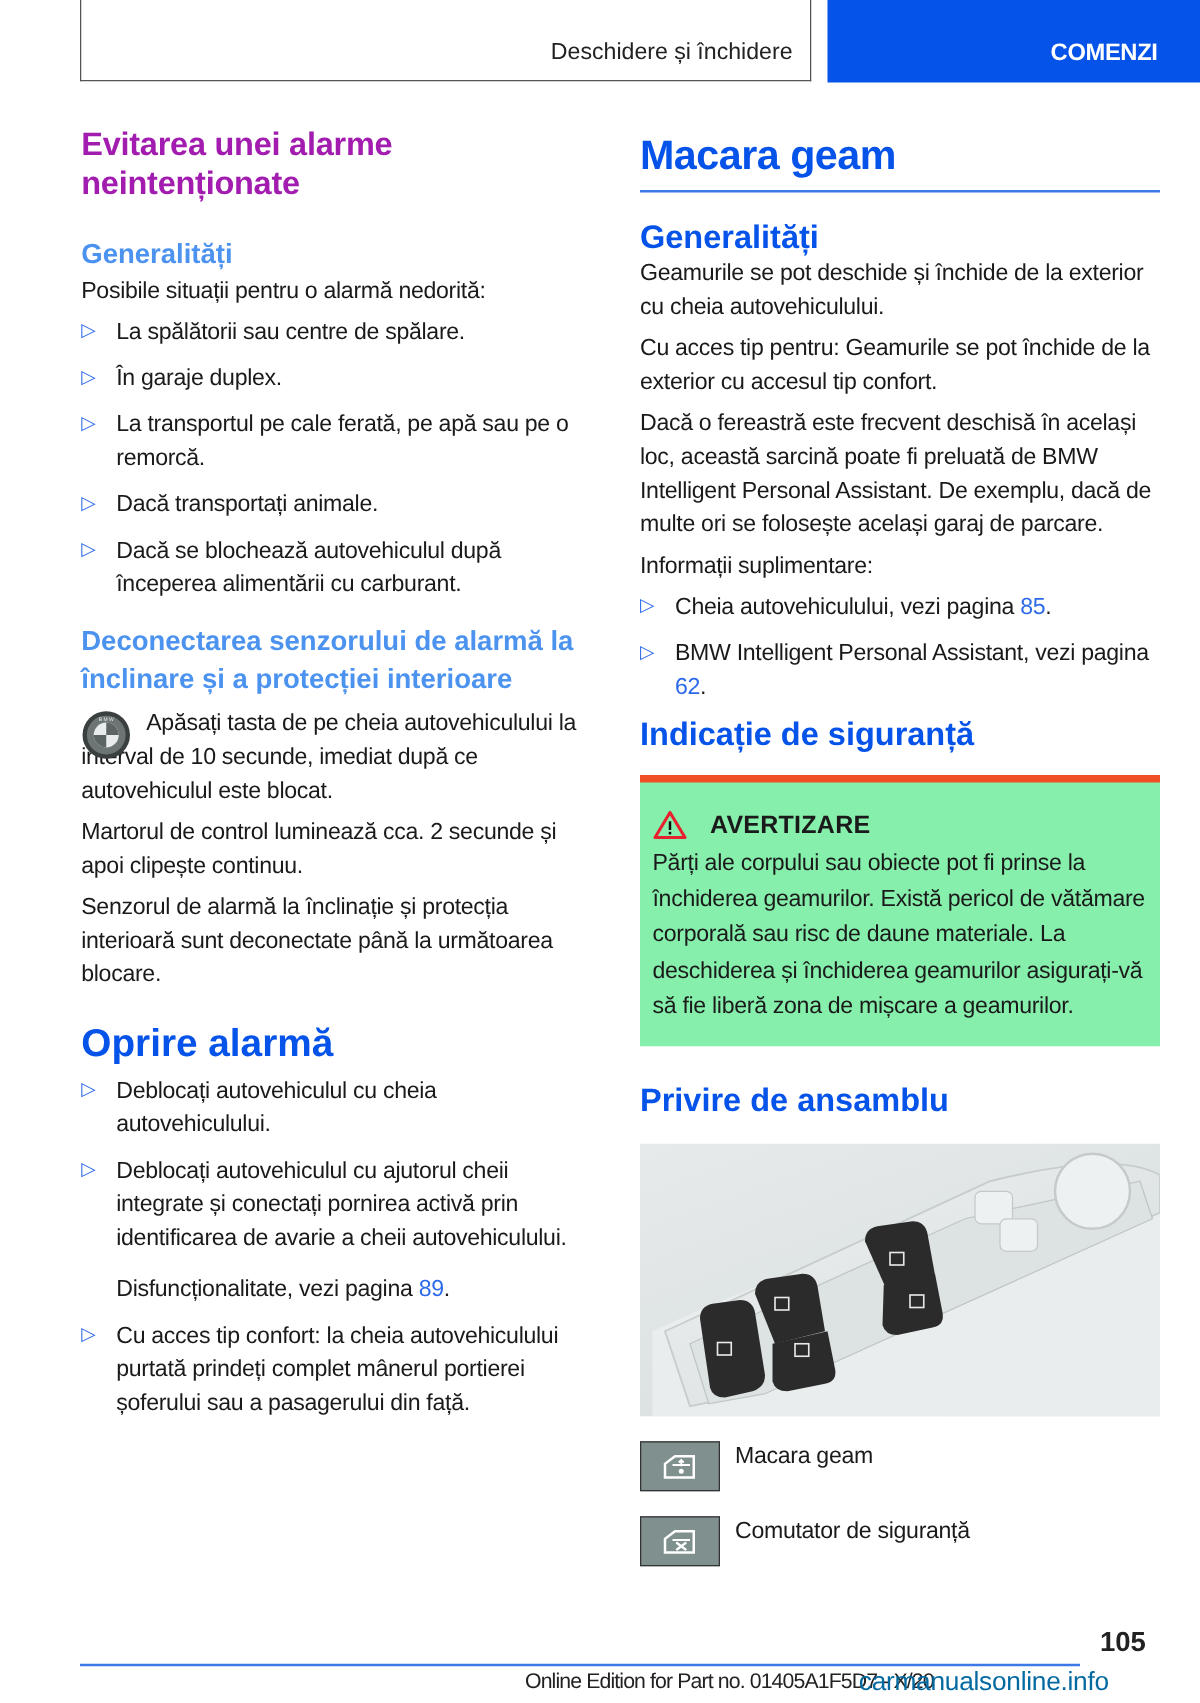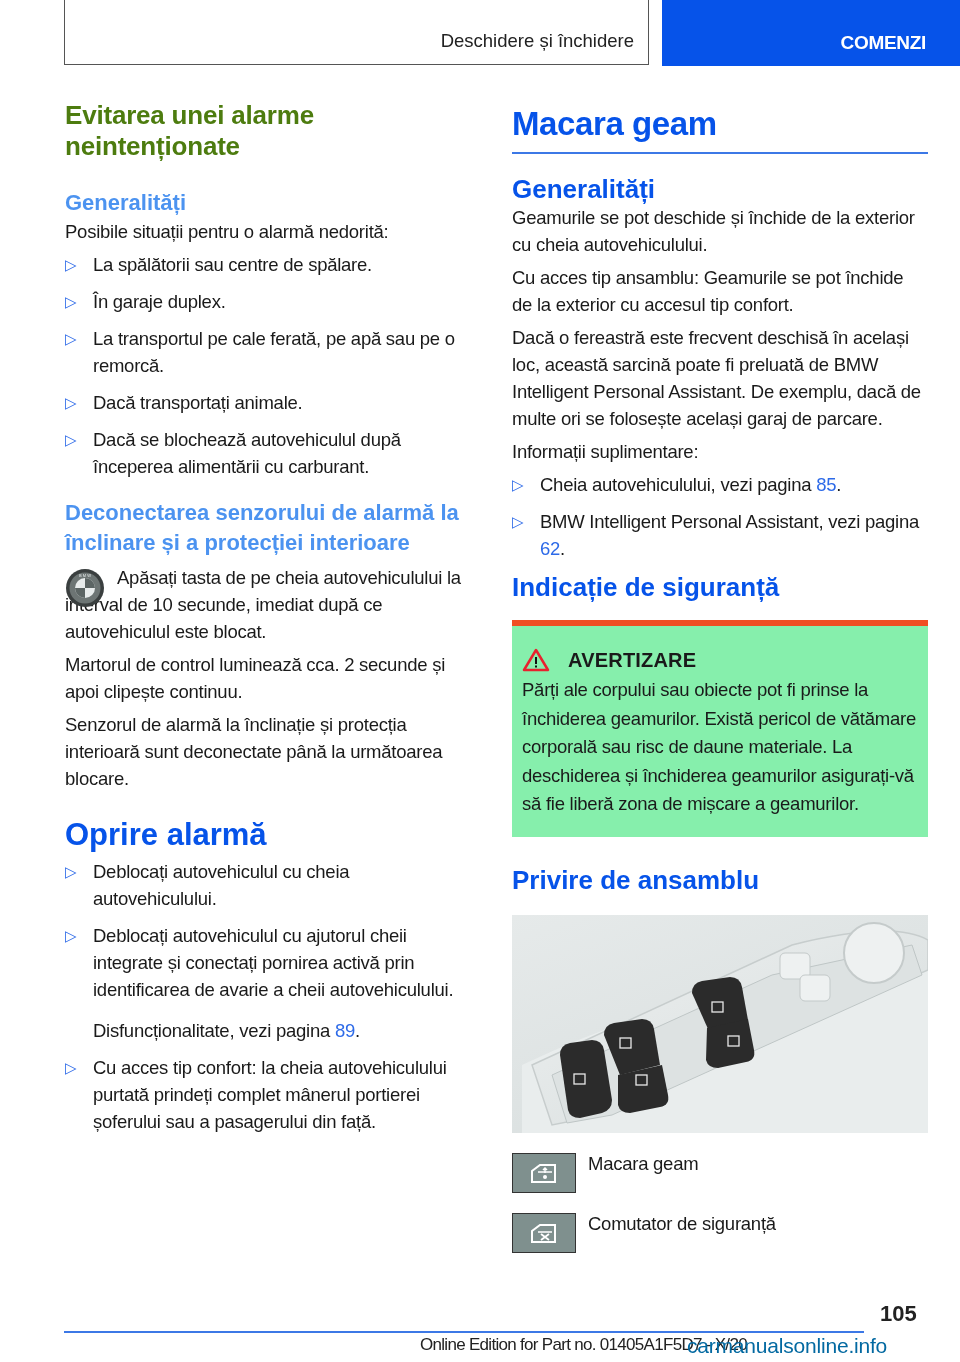--- a/index.html
+++ b/index.html
@@ -24,21 +24,21 @@
 
   .col { position: absolute; top: 100px; }
   .col-left { left: 65px; width: 412px; }
   .col-right { left: 512px; width: 416px; }
 
   h1.main {
     font-size: 33px; font-weight: bold; color: #0653e9; letter-spacing: -0.4px;
     padding-bottom: 8px; border-bottom: 2.5px solid #3c78e6; line-height: 40px; margin-top: 4px;
   }
   h2.sec {
-    font-size: 26px; font-weight: bold; color: #4d7c0f; line-height: 31px; letter-spacing: -0.2px;
+    font-size: 26px; font-weight: bold; color: #a21caf; line-height: 31px; letter-spacing: -0.2px;
   }
   h3.sub {
     font-size: 22px; font-weight: bold; color: #4c93f0; line-height: 30px;
   }
   h3.sub.dark { color: #0653e9; font-size: 31px; }
   p.t { font-size: 18.5px; line-height: 27px; margin-bottom: 6px; letter-spacing: -0.25px; color: #1a1a1a; }
   ul.bl { list-style: none; }
   ul.bl li { position: relative; padding-left: 28px; font-size: 18.5px; line-height: 27px; margin-bottom: 10px; letter-spacing: -0.25px; }
   ul.bl li .bul { position: absolute; left: 0; top: 0; color: #2d6ae8; font-size: 15px; }
   .lnk { color: #2d6ae8; }
@@ -120,21 +120,21 @@
       </div>
     </li>
     <li><span class="bul">▷</span><span>Cu acces tip confort: la cheia autovehiculului purtată prindeți complet mânerul portierei șoferului sau a pasagerului din față.</span></li>
   </ul>
 </div>
 
 <div class="col col-right">
   <h1 class="main">Macara geam</h1>
   <h3 class="sub dark" style="margin-top:20px; font-size:26px;">Generalități</h3>
   <p class="t">Geamurile se pot deschide și închide de la exterior cu cheia autovehiculului.</p>
-  <p class="t">Cu acces tip ansamblu: Geamurile se pot închide de la exterior cu accesul tip confort.</p>
+  <p class="t">Cu acces tip pentru: Geamurile se pot închide de la exterior cu accesul tip confort.</p>
   <p class="t">Dacă o fereastră este frecvent deschisă în același loc, această sarcină poate fi preluată de BMW Intelligent Personal Assistant. De exemplu, dacă de multe ori se folosește același garaj de parcare.</p>
   <p class="t">Informații suplimentare:</p>
   <ul class="bl">
     <li><span class="bul">▷</span><span>Cheia autovehiculului, vezi pagina </span><span class="lnk">85</span><span>.</span></li>
     <li><span class="bul">▷</span><span>BMW Intelligent Personal Assistant, vezi pagina </span><span class="lnk">62</span><span>.</span></li>
   </ul>
 
   <h3 class="sub dark" style="font-size:26px;">Indicație de siguranță</h3>
 
   <div class="warn">

